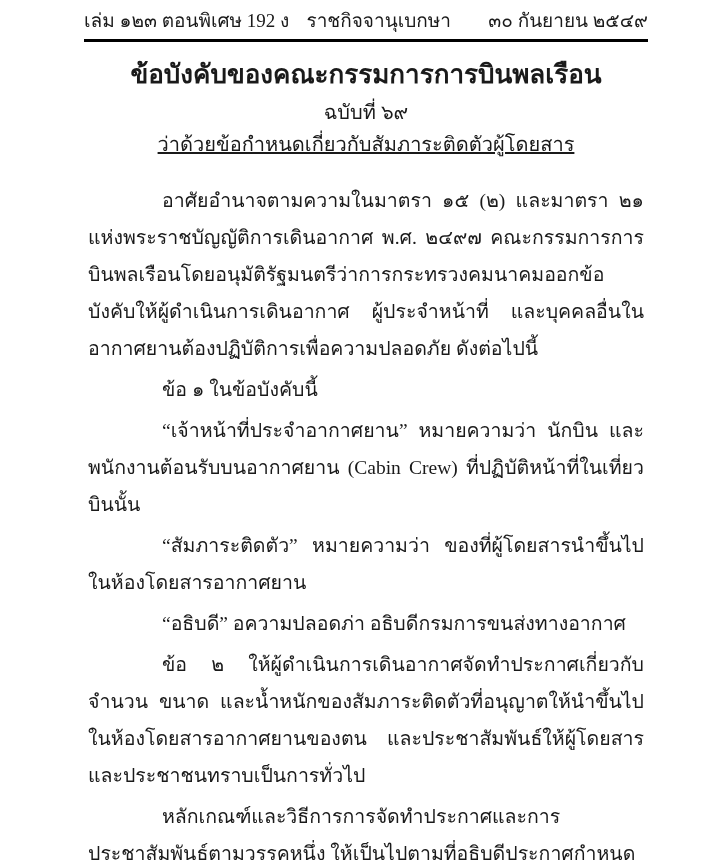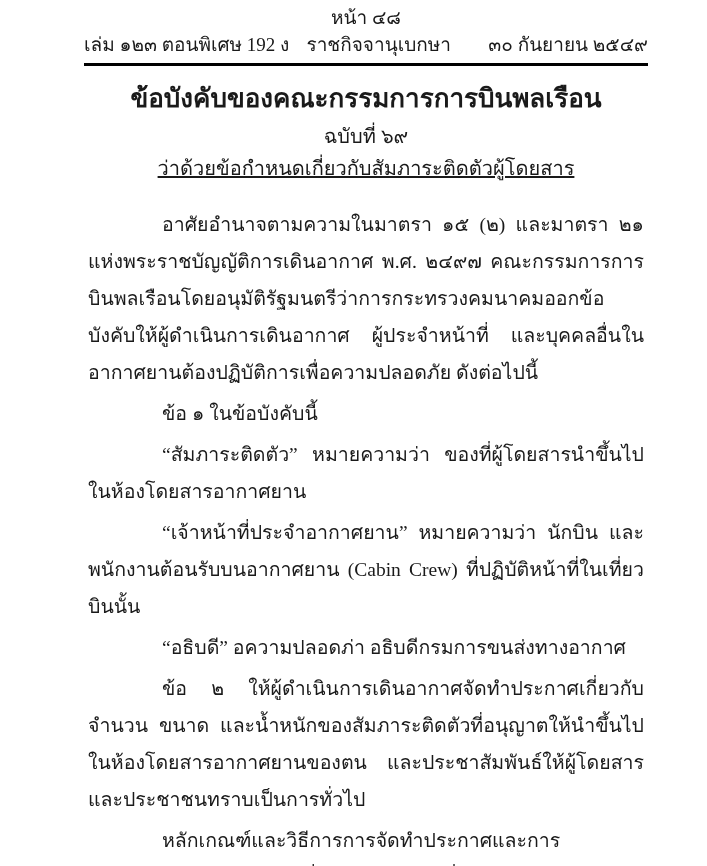--- a/index.html
+++ b/index.html
@@ -74,40 +74,39 @@
     text-indent: 74px;
     text-justify: inter-word;
   }
 </style>
 </head>
 <body>
 
 <div class="page">
   <div class="content">
 
-    <div class="page-num">หน้า ๔๘</div>
 
     <div class="header-row">
       <span class="left">เล่ม ๑๒๓ ตอนพิเศษ 192 ง</span>
       <span class="mid">ราชกิจจานุเบกษา</span>
       <span class="right">๓๐ กันยายน ๒๕๔๙</span>
     </div>
 
     <hr class="header-rule">
 
     <div class="title-block">
       <p class="doc-title">ข้อบังคับของคณะกรรมการการบินพลเรือน</p>
       <p class="doc-issue">ฉบับที่ ๖๙</p>
       <p class="doc-subtitle">ว่าด้วยข้อกำหนดเกี่ยวกับสัมภาระติดตัวผู้โดยสาร</p>
     </div>
 
     <div class="doc-body">
         <p class="para">อาศัยอำนาจตามความในมาตรา ๑๕ (๒) และมาตรา ๒๑ แห่งพระราชบัญญัติการเดินอากาศ พ.ศ. ๒๔๙๗ คณะกรรมการการบินพลเรือนโดยอนุมัติรัฐมนตรีว่าการกระทรวงคมนาคมออกข้อบังคับให้ผู้ดำเนินการเดินอากาศ ผู้ประจำหน้าที่ และบุคคลอื่นในอากาศยานต้องปฏิบัติการเพื่อความปลอดภัย ดังต่อไปนี้</p>
         <p class="para">ข้อ ๑ ในข้อบังคับนี้</p>
+        <p class="para">“เจ้าหน้าที่ประจำอากาศยาน” หมายความว่า นักบิน และพนักงานต้อนรับบนอากาศยาน (Cabin Crew) ที่ปฏิบัติหน้าที่ในเที่ยวบินนั้น</p>
         <p class="para">“สัมภาระติดตัว” หมายความว่า ของที่ผู้โดยสารนำขึ้นไปในห้องโดยสารอากาศยาน</p>
-        <p class="para">“เจ้าหน้าที่ประจำอากาศยาน” หมายความว่า นักบิน และพนักงานต้อนรับบนอากาศยาน (Cabin Crew) ที่ปฏิบัติหน้าที่ในเที่ยวบินนั้น</p>
         <p class="para">“อธิบดี” อความปลอดภ่า อธิบดีกรมการขนส่งทางอากาศ</p>
         <p class="para">ข้อ ๒ ให้ผู้ดำเนินการเดินอากาศจัดทำประกาศเกี่ยวกับจำนวน ขนาด และน้ำหนักของสัมภาระติดตัวที่อนุญาตให้นำขึ้นไปในห้องโดยสารอากาศยานของตน และประชาสัมพันธ์ให้ผู้โดยสารและประชาชนทราบเป็นการทั่วไป</p>
         <p class="para">หลักเกณฑ์และวิธีการการจัดทำประกาศและการประชาสัมพันธ์ตามวรรคหนึ่ง ให้เป็นไปตามที่อธิบดีประกาศกำหนด</p>
       </div>
 
   </div>
 </div>
 
 </body></html>

